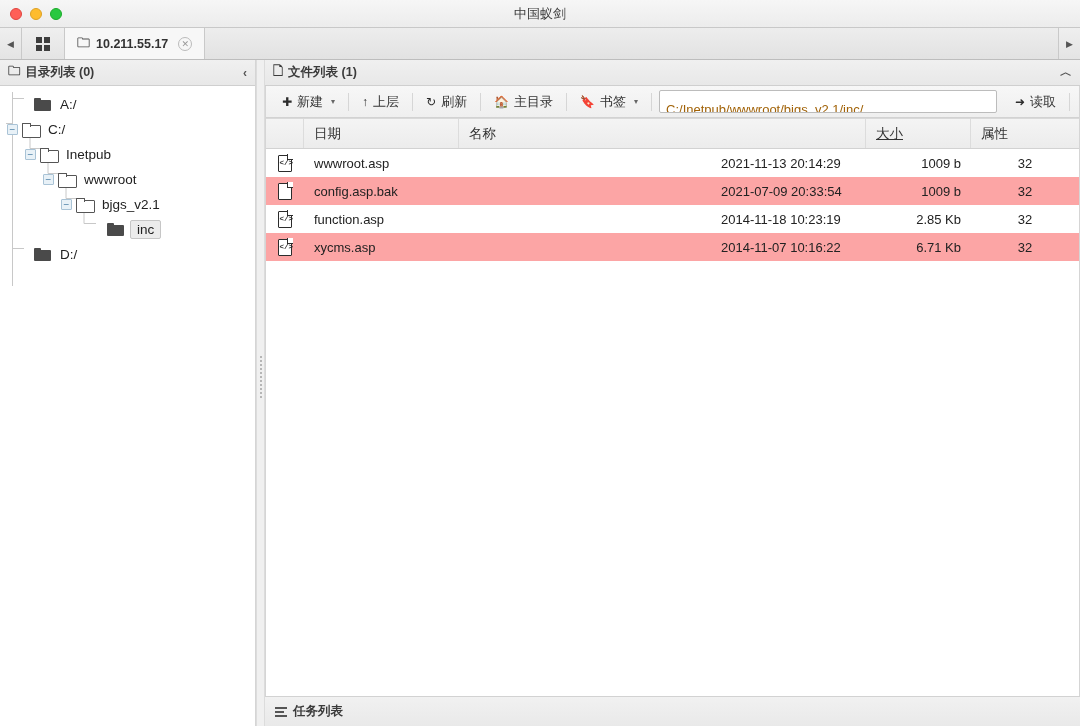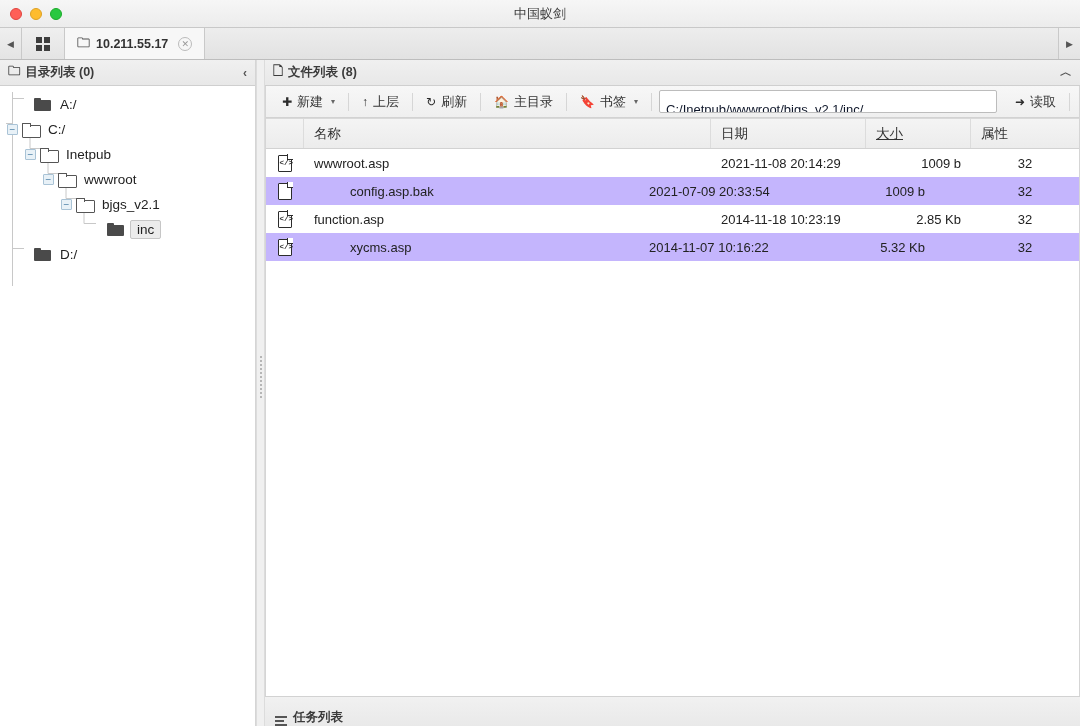--- a/index.html
+++ b/index.html
@@ -150,21 +150,21 @@
   .tb-btn {
     display: flex; align-items: center; gap: 5px; height: 24px; padding: 0 10px;
     font-size: 13px; color: #333; white-space: nowrap;
   }
   .tb-sep { width: 1px; height: 18px; background: #d6d6d6; margin: 0 3px; }
   .caret { font-size: 8px; color: #666; margin-left: 3px; }
   .tb-icon { font-size: 12px; color: #2c2c2c; }
   .path-input {
     flex: 1; height: 23px; margin: 0 8px 0 4px; min-width: 0;
     border: 1px solid #bcbcbc; background: #fff; border-radius: 2px;
-    font-size: 13px; color: #0f172a; padding: 8px 6px; line-height: 21px;
+    font-size: 13px; color: #a16207; padding: 8px 6px; line-height: 21px;
     overflow: hidden; white-space: nowrap;
   }
 
   
   .tbl { flex: 1; display: flex; flex-direction: column; min-height: 0;
          border-top: 1px solid #d9d9d9; }
   .thead {
     display: flex; height: 30px; flex: 0 0 30px; align-items: stretch;
     background: linear-gradient(#f4f4f4, #ececec);
     border-bottom: 1px solid #d2d2d2;
@@ -173,21 +173,21 @@
   .thead .th { display: flex; align-items: center; padding: 0 10px;
                border-right: 1px solid #dcdcdc; }
   .th.c-icon { width: 38px; flex: 0 0 38px; padding: 0; }
   .th.c-name { flex: 1; min-width: 0; }
   .th.c-date { width: 155px; flex: 0 0 155px; }
   .th.c-size { width: 105px; flex: 0 0 105px; text-decoration: underline; }
   .th.c-attr { width: 108px; flex: 0 0 108px; border-right: none; }
 
   .tbody { flex: 1; overflow: hidden; }
   .row { display: flex; height: 28px; align-items: center; font-size: 13px; color: #222; }
-  .row.odd { background: #c4b5fd; gap: 36px; }
+  .row.odd { background: #fca5a5; }
   .row .td { padding: 0 10px; display: flex; align-items: center; }
   .td.c-icon { width: 38px; flex: 0 0 38px; padding: 0; justify-content: center; }
   .td.c-name { flex: 1; min-width: 0; }
   .td.c-date { width: 155px; flex: 0 0 155px; }
   .td.c-size { width: 105px; flex: 0 0 105px; justify-content: flex-end; }
   .td.c-attr { width: 108px; flex: 0 0 108px; justify-content: center; }
 
   .fico { width: 14px; height: 17px; position: relative; }
   .fico .sheet {
     position: absolute; inset: 0; border: 1.6px solid #2c2c2c; border-radius: 1px;
@@ -199,21 +199,21 @@
     transform: none;
   }
   .fico .code {
     position: absolute; left: 1.5px; top: 4px; right: 1.5px;
     font-size: 7.5px; line-height: 8px; font-weight: bold; color: #2c2c2c;
     text-align: center; font-family: "Liberation Mono", monospace;
   }
 
   
   .statusbar {
-    height: 30px; flex: 0 0 30px; display: flex; align-items: flex-end;
+    height: 30px; flex: 0 0 30px; display: flex; align-items: center;
     gap: 6px; padding: 0 10px;
     background: linear-gradient(#f1f1f1, #e9e9e9);
     border-top: 1px solid #d2d2d2;
     font-size: 12.5px; font-weight: bold; color: #3b3b3b;
   }
   .list-ico { display: flex; flex-direction: column; gap: 2px; }
   .list-ico i { display: block; height: 2px; background: #555; }
   .list-ico i:nth-child(1) { width: 12px; }
   .list-ico i:nth-child(2) { width: 9px; }
   .list-ico i:nth-child(3) { width: 12px; }
@@ -324,21 +324,21 @@
       </div>
     </div>
 
     <div class="splitter">
       <span class="grip"></span>
     </div>
 
     <div class="right-panel">
       <div class="panel-head">
         <span>🗋</span>
-        <span>文件列表 (8)</span>
+        <span>文件列表 (1)</span>
         <span class="spacer"></span>
         <span class="chev">︿</span>
       </div>
 
       <div class="right-inner">
 
         <div class="toolbar">
           <div class="tb-btn">
             <span class="tb-icon">✚</span>
             <span>新建</span>
@@ -370,38 +370,38 @@
           <div class="tb-btn">
             <span class="tb-icon">➜</span>
             <span>读取</span>
           </div>
           <span class="tb-sep"></span>
         </div>
 
         <div class="tbl">
           <div class="thead">
             <div class="th c-icon"></div>
+            <div class="th c-date">日期</div>
             <div class="th c-name">名称</div>
-            <div class="th c-date">日期</div>
             <div class="th c-size">大小</div>
             <div class="th c-attr">属性</div>
           </div>
 
           <div class="tbody">
 
             <div class="row">
               <div class="td c-icon">
                 <span class="fico">
                   <span class="sheet"></span>
                     <span class="corner"></span>
                     <span class="code">&lt;/&gt;</span>
                 </span>
               </div>
               <div class="td c-name">wwwroot.asp</div>
-              <div class="td c-date">2021-11-08 20:14:29</div>
+              <div class="td c-date">2021-11-13 20:14:29</div>
               <div class="td c-size">1009 b</div>
               <div class="td c-attr">32</div>
             </div>
 
             <div class="row odd">
               <div class="td c-icon">
                 <span class="fico">
                   <span class="sheet"></span>
                     <span class="corner"></span>
                 </span>
@@ -429,21 +429,21 @@
             <div class="row odd">
               <div class="td c-icon">
                 <span class="fico">
                   <span class="sheet"></span>
                     <span class="corner"></span>
                     <span class="code">&lt;/&gt;</span>
                 </span>
               </div>
               <div class="td c-name">xycms.asp</div>
               <div class="td c-date">2014-11-07 10:16:22</div>
-              <div class="td c-size">5.32 Kb</div>
+              <div class="td c-size">6.71 Kb</div>
               <div class="td c-attr">32</div>
             </div>
 
           </div>
         </div>
 
       </div>
     </div>
   </div>
 

